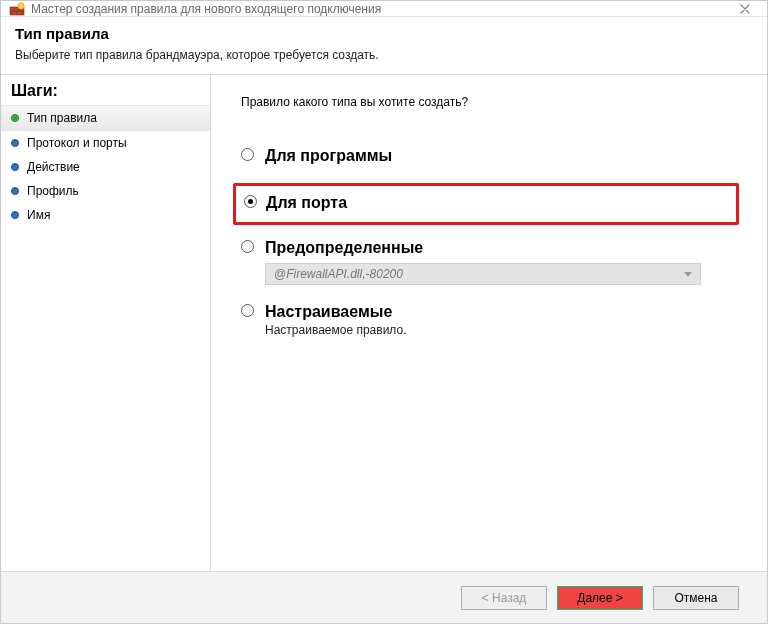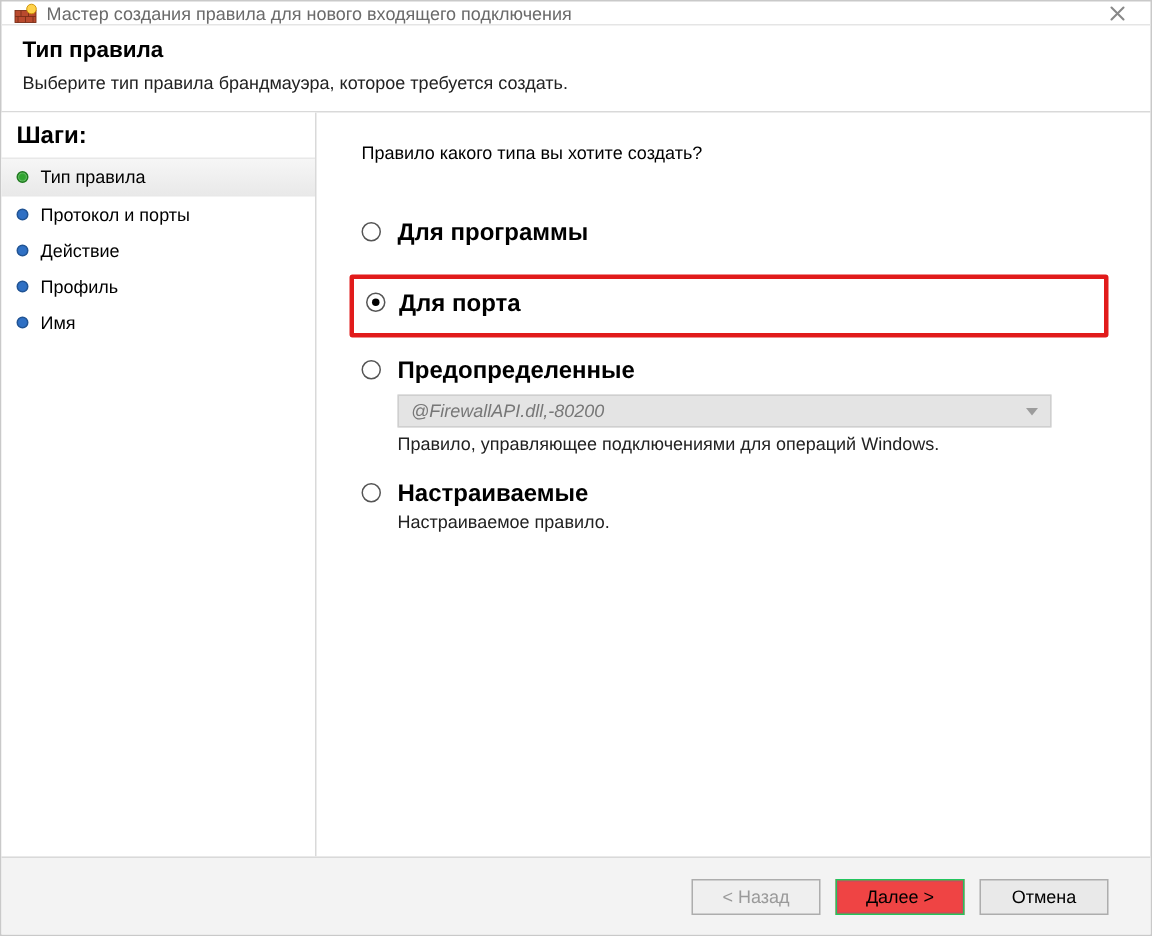--- a/index.html
+++ b/index.html
@@ -265,21 +265,20 @@
         <span class="radio checked"></span>
         <div class="opt-title">Для порта</div>
       </div>
 
       <div class="option">
         <span class="radio"></span>
         <div class="opt-title">Предопределенные</div>
         <div class="predef-select">
           <span>@FirewallAPI.dll,-80200</span>
         </div>
-        <div class="opt-desc">Правило, управляющее подключениями для операций Windows.</div>
       </div>
 
       <div class="option">
         <span class="radio"></span>
         <div class="opt-title">Настраиваемые</div>
         <div class="opt-desc">Настраиваемое правило.</div>
       </div>
     </div>
   </div>
 

